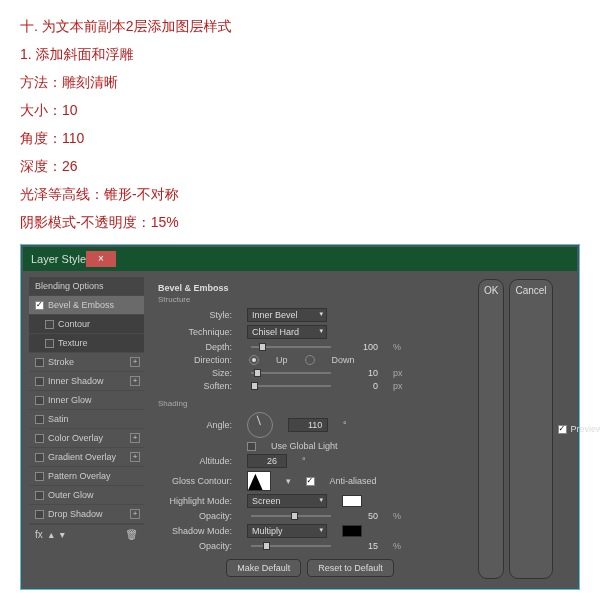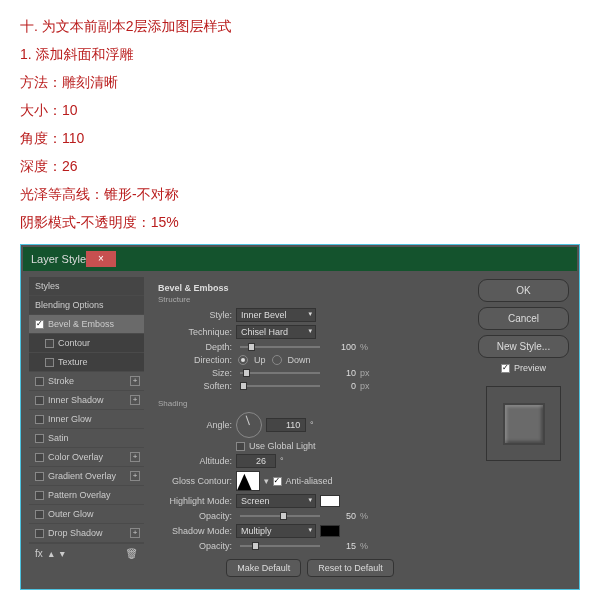--- a/index.html
+++ b/index.html
@@ -15,37 +15,37 @@
 .style-item.selected{background:#6a6a6a}
 .style-item.sub{padding-left:16px;background:#3f3f3f}
 .cb{width:9px;height:9px;border:1px solid #888;background:#454545;display:inline-block;flex-shrink:0}
 .cb.checked{background:#fff;position:relative}
 .cb.checked::after{content:"✓";position:absolute;font-size:8px;color:#000;left:0;top:-2px}
 .plus{position:absolute;right:4px;width:10px;height:10px;border:1px solid #888;font-size:8px;text-align:center;line-height:8px;color:#ccc}
 .fx-row{font-size:10px;color:#ccc;padding:4px 6px;display:flex;align-items:center;gap:6px;border-top:1px solid #4a4a4a}
 .settings-col{flex:1;background:#535353;padding:4px 8px;font-size:9px;color:#ccc}
 .section-title{font-weight:bold;font-size:9px;margin:2px 0;color:#ddd}
 .sub-title{font-size:8px;color:#aaa;margin-bottom:4px}
-.row{display:flex;align-items:center;margin:3px 0;gap:4px}
+.row{display:flex;align-items:center;margin:3px 0;gap:15px}
 .label{width:74px;text-align:right;font-size:9px;color:#ccc}
 .dropdown{background:#454545;border:1px solid #333;color:#ddd;font-size:9px;padding:1px 14px 1px 4px;min-width:80px;position:relative;cursor:pointer}
 .dropdown::after{content:"▾";position:absolute;right:3px;font-size:7px}
 .slider{flex:1;height:2px;background:#777;position:relative;margin:0 4px;max-width:80px}
 .slider-thumb{position:absolute;width:7px;height:8px;background:#ccc;top:-3px;border:1px solid #333}
 .val{width:28px;font-size:9px;color:#ddd;text-align:right}
 .unit{font-size:9px;color:#aaa;width:14px}
 .radio{width:10px;height:10px;border:1px solid #888;border-radius:50%;display:inline-block;margin:0 2px;position:relative}
 .radio.on::after{content:"";position:absolute;width:4px;height:4px;background:#ddd;border-radius:50%;left:2px;top:2px}
 .input-box{background:#454545;border:1px solid #333;color:#ddd;font-size:9px;padding:1px 19px;width:32px}
 .contour-box{width:24px;height:20px;background:#fff;border:1px solid #333;position:relative;cursor:pointer}
 .contour-box svg{width:100%;height:100%}
 .swatch{width:20px;height:12px;border:1px solid #333;cursor:pointer}
 .btn-row{display:flex;gap:6px;justify-content:center;margin-top:8px}
 .btn{background:#5a5a5a;border:1px solid #333;color:#ddd;font-size:9px;padding:3px 10px;cursor:pointer;border-radius:4px}
-.right-col{width:95px;display:flex;flex-direction:column;gap:5px;padding:2px}
+.right-col{width:95px;display:flex;flex-direction:row;gap:5px;padding:2px}
 .side-btn{background:#5a5a5a;border:1px solid #333;color:#ddd;font-size:10px;padding:5px;text-align:center;cursor:pointer;border-radius:9px}
 .preview-row{display:flex;align-items:center;gap:4px;font-size:9px;color:#ddd;justify-content:center;margin-top:0}
 .preview-box{width:75px;height:75px;background:#535353;border:1px solid #333;margin:8px auto;display:flex;align-items:center;justify-content:center}
 .preview-inner{width:42px;height:42px;background:#6a6a6a;border:2px solid #444;box-shadow:inset 2px 2px 3px rgba(255,255,255,0.2),inset -2px -2px 3px rgba(0,0,0,0.3)}
 </style>
 </head>
 <body>
 
 <div class="instructions">
   <div>十. 为文本前副本2层添加图层样式</div>
@@ -58,21 +58,20 @@
   <div>阴影模式-不透明度：15%</div>
 </div>
 
 <div class="dialog-wrap">
   <div class="titlebar">
     <span>Layer Style</span>
     <span class="close-btn">×</span>
   </div>
   <div class="dialog-body">
     <div class="styles-col">
-      <div class="style-item header">Styles</div>
       <div class="style-item header">Blending Options</div>
       <div class="style-item selected">
           <span class="cb checked"></span>
           <span>Bevel &amp; Emboss</span>
         </div>
       <div class="style-item sub">
           <span class="cb"></span>
           <span>Contour</span>
         </div>
       <div class="style-item sub">
@@ -230,21 +229,20 @@
 
       <div class="btn-row">
         <span class="btn">Make Default</span>
         <span class="btn">Reset to Default</span>
       </div>
     </div>
 
     <div class="right-col">
       <div class="side-btn">OK</div>
       <div class="side-btn">Cancel</div>
-      <div class="side-btn">New Style...</div>
       <div class="preview-row">
           <span class="cb checked"></span>
           <span>Preview</span>
         </div>
       <div class="preview-box">
           <div class="preview-inner"></div>
         </div>
     </div>
   </div>
 </div>

